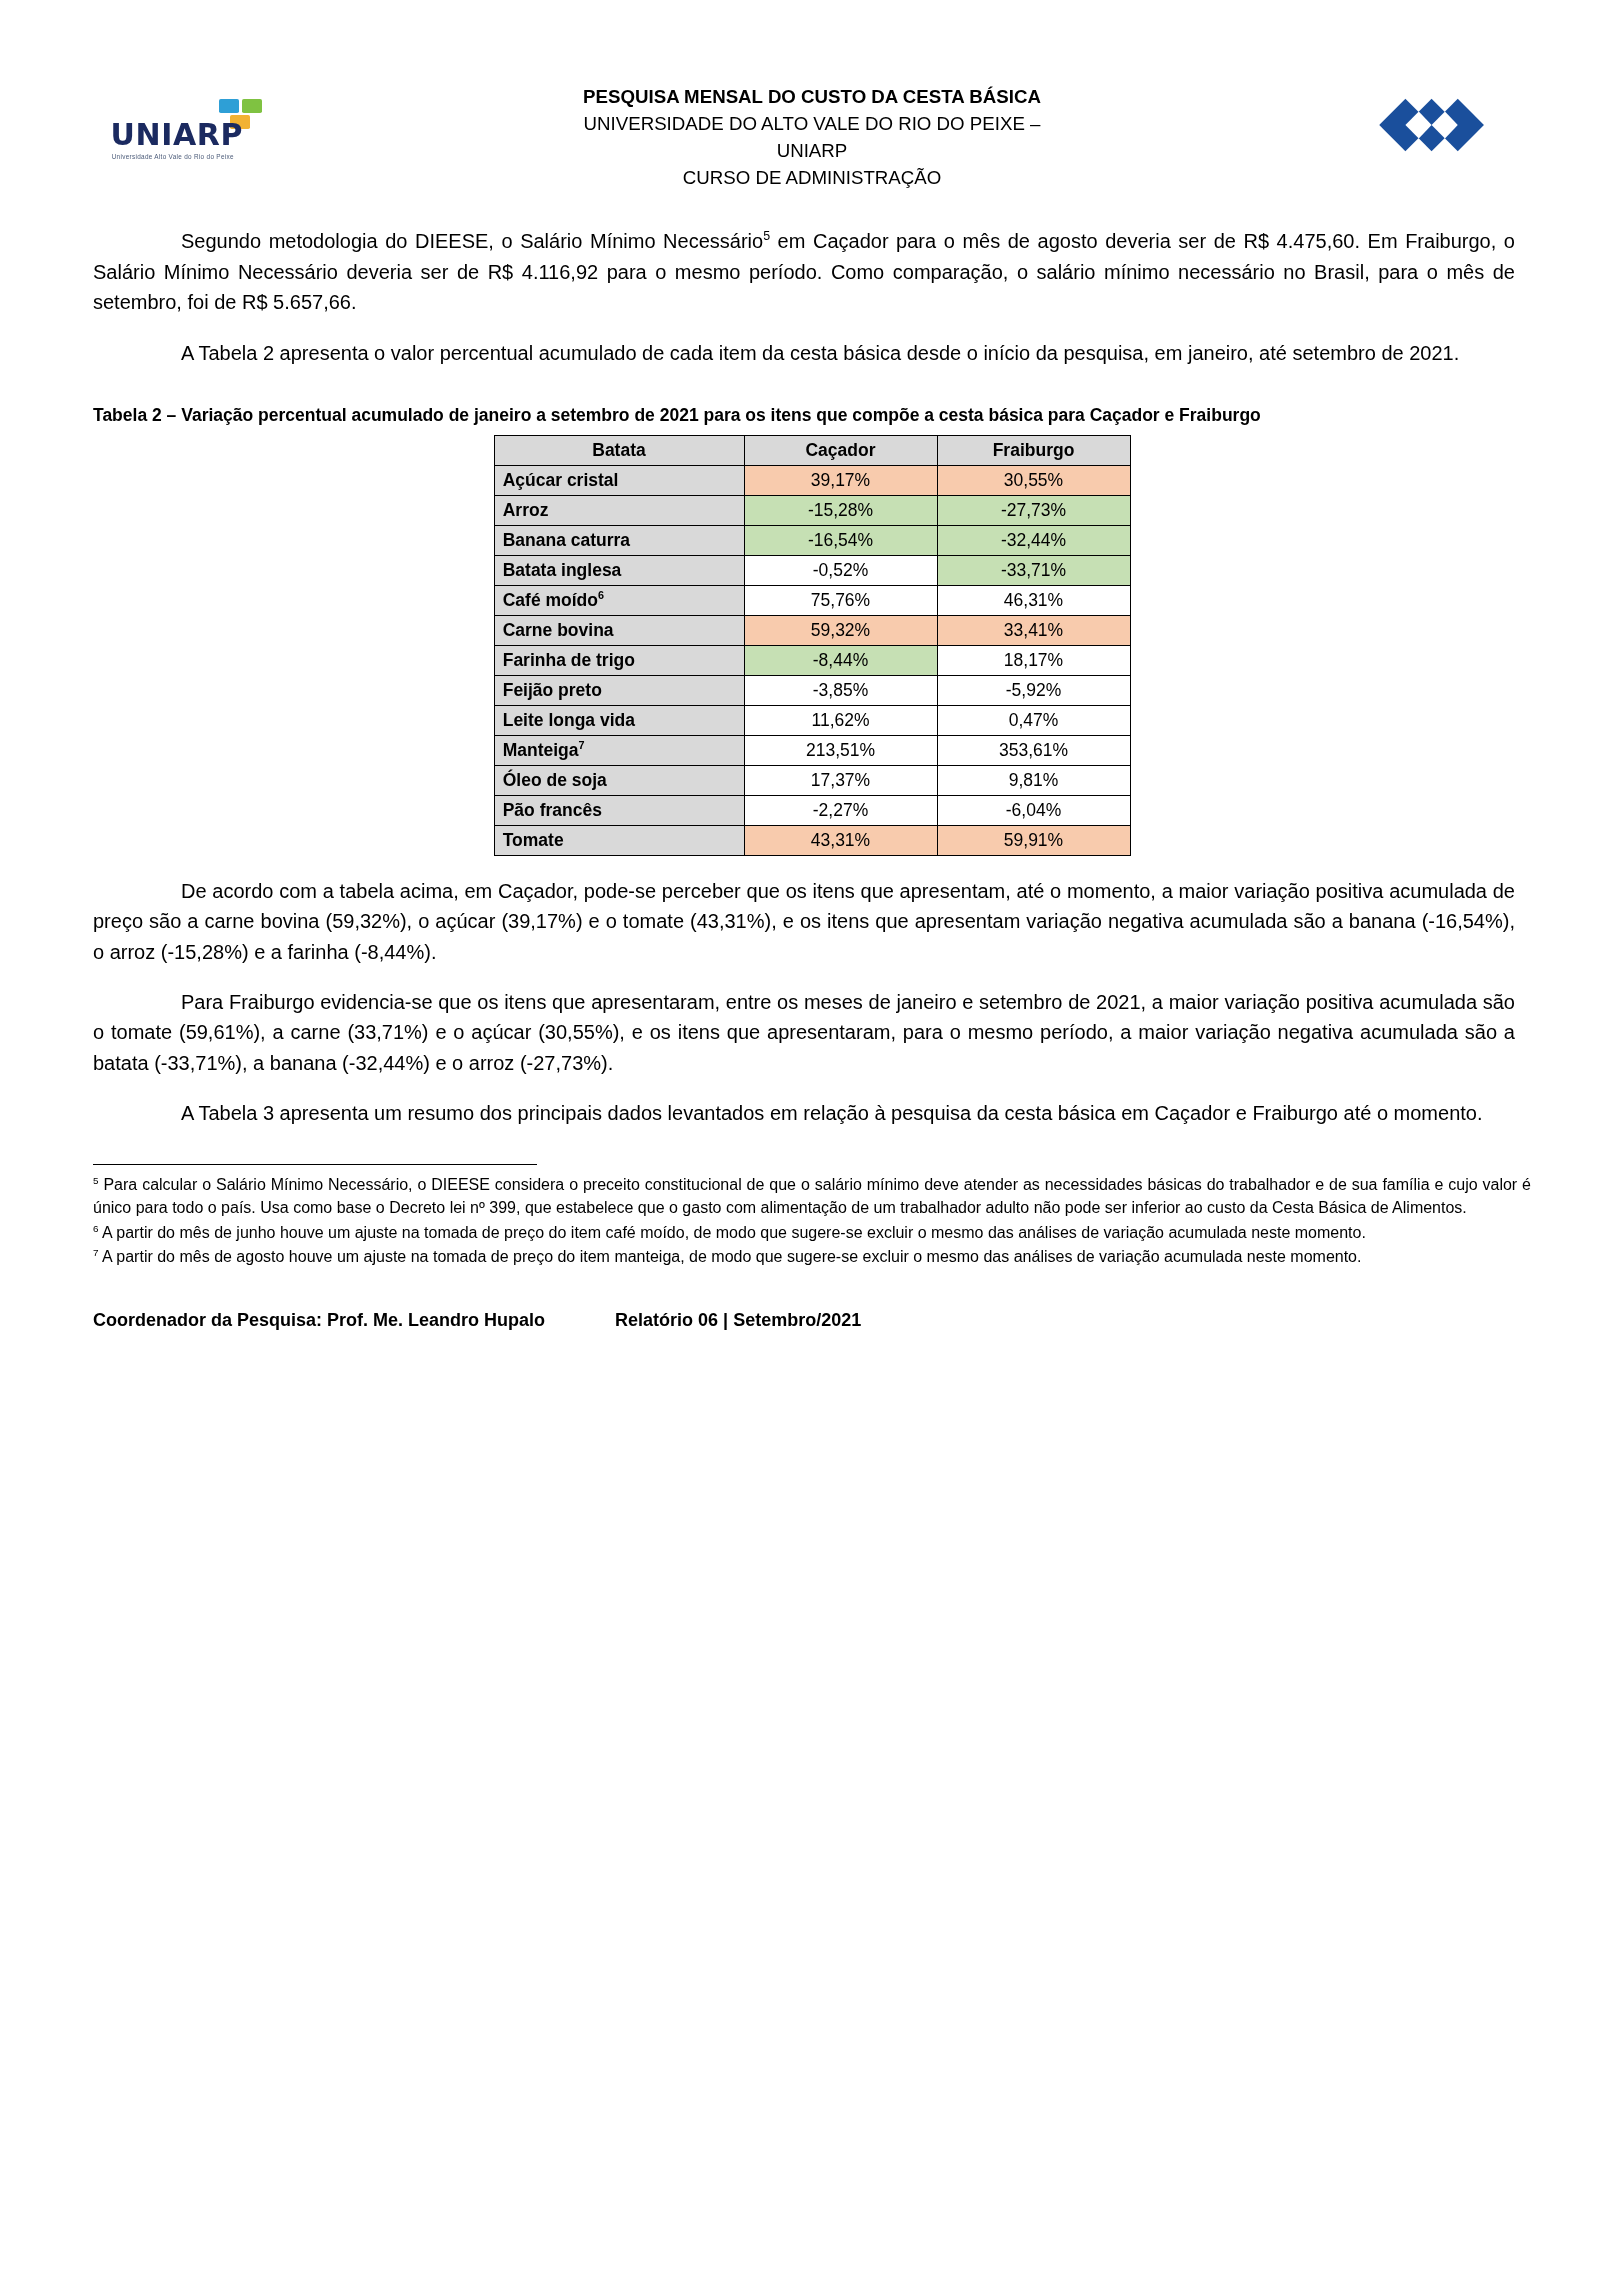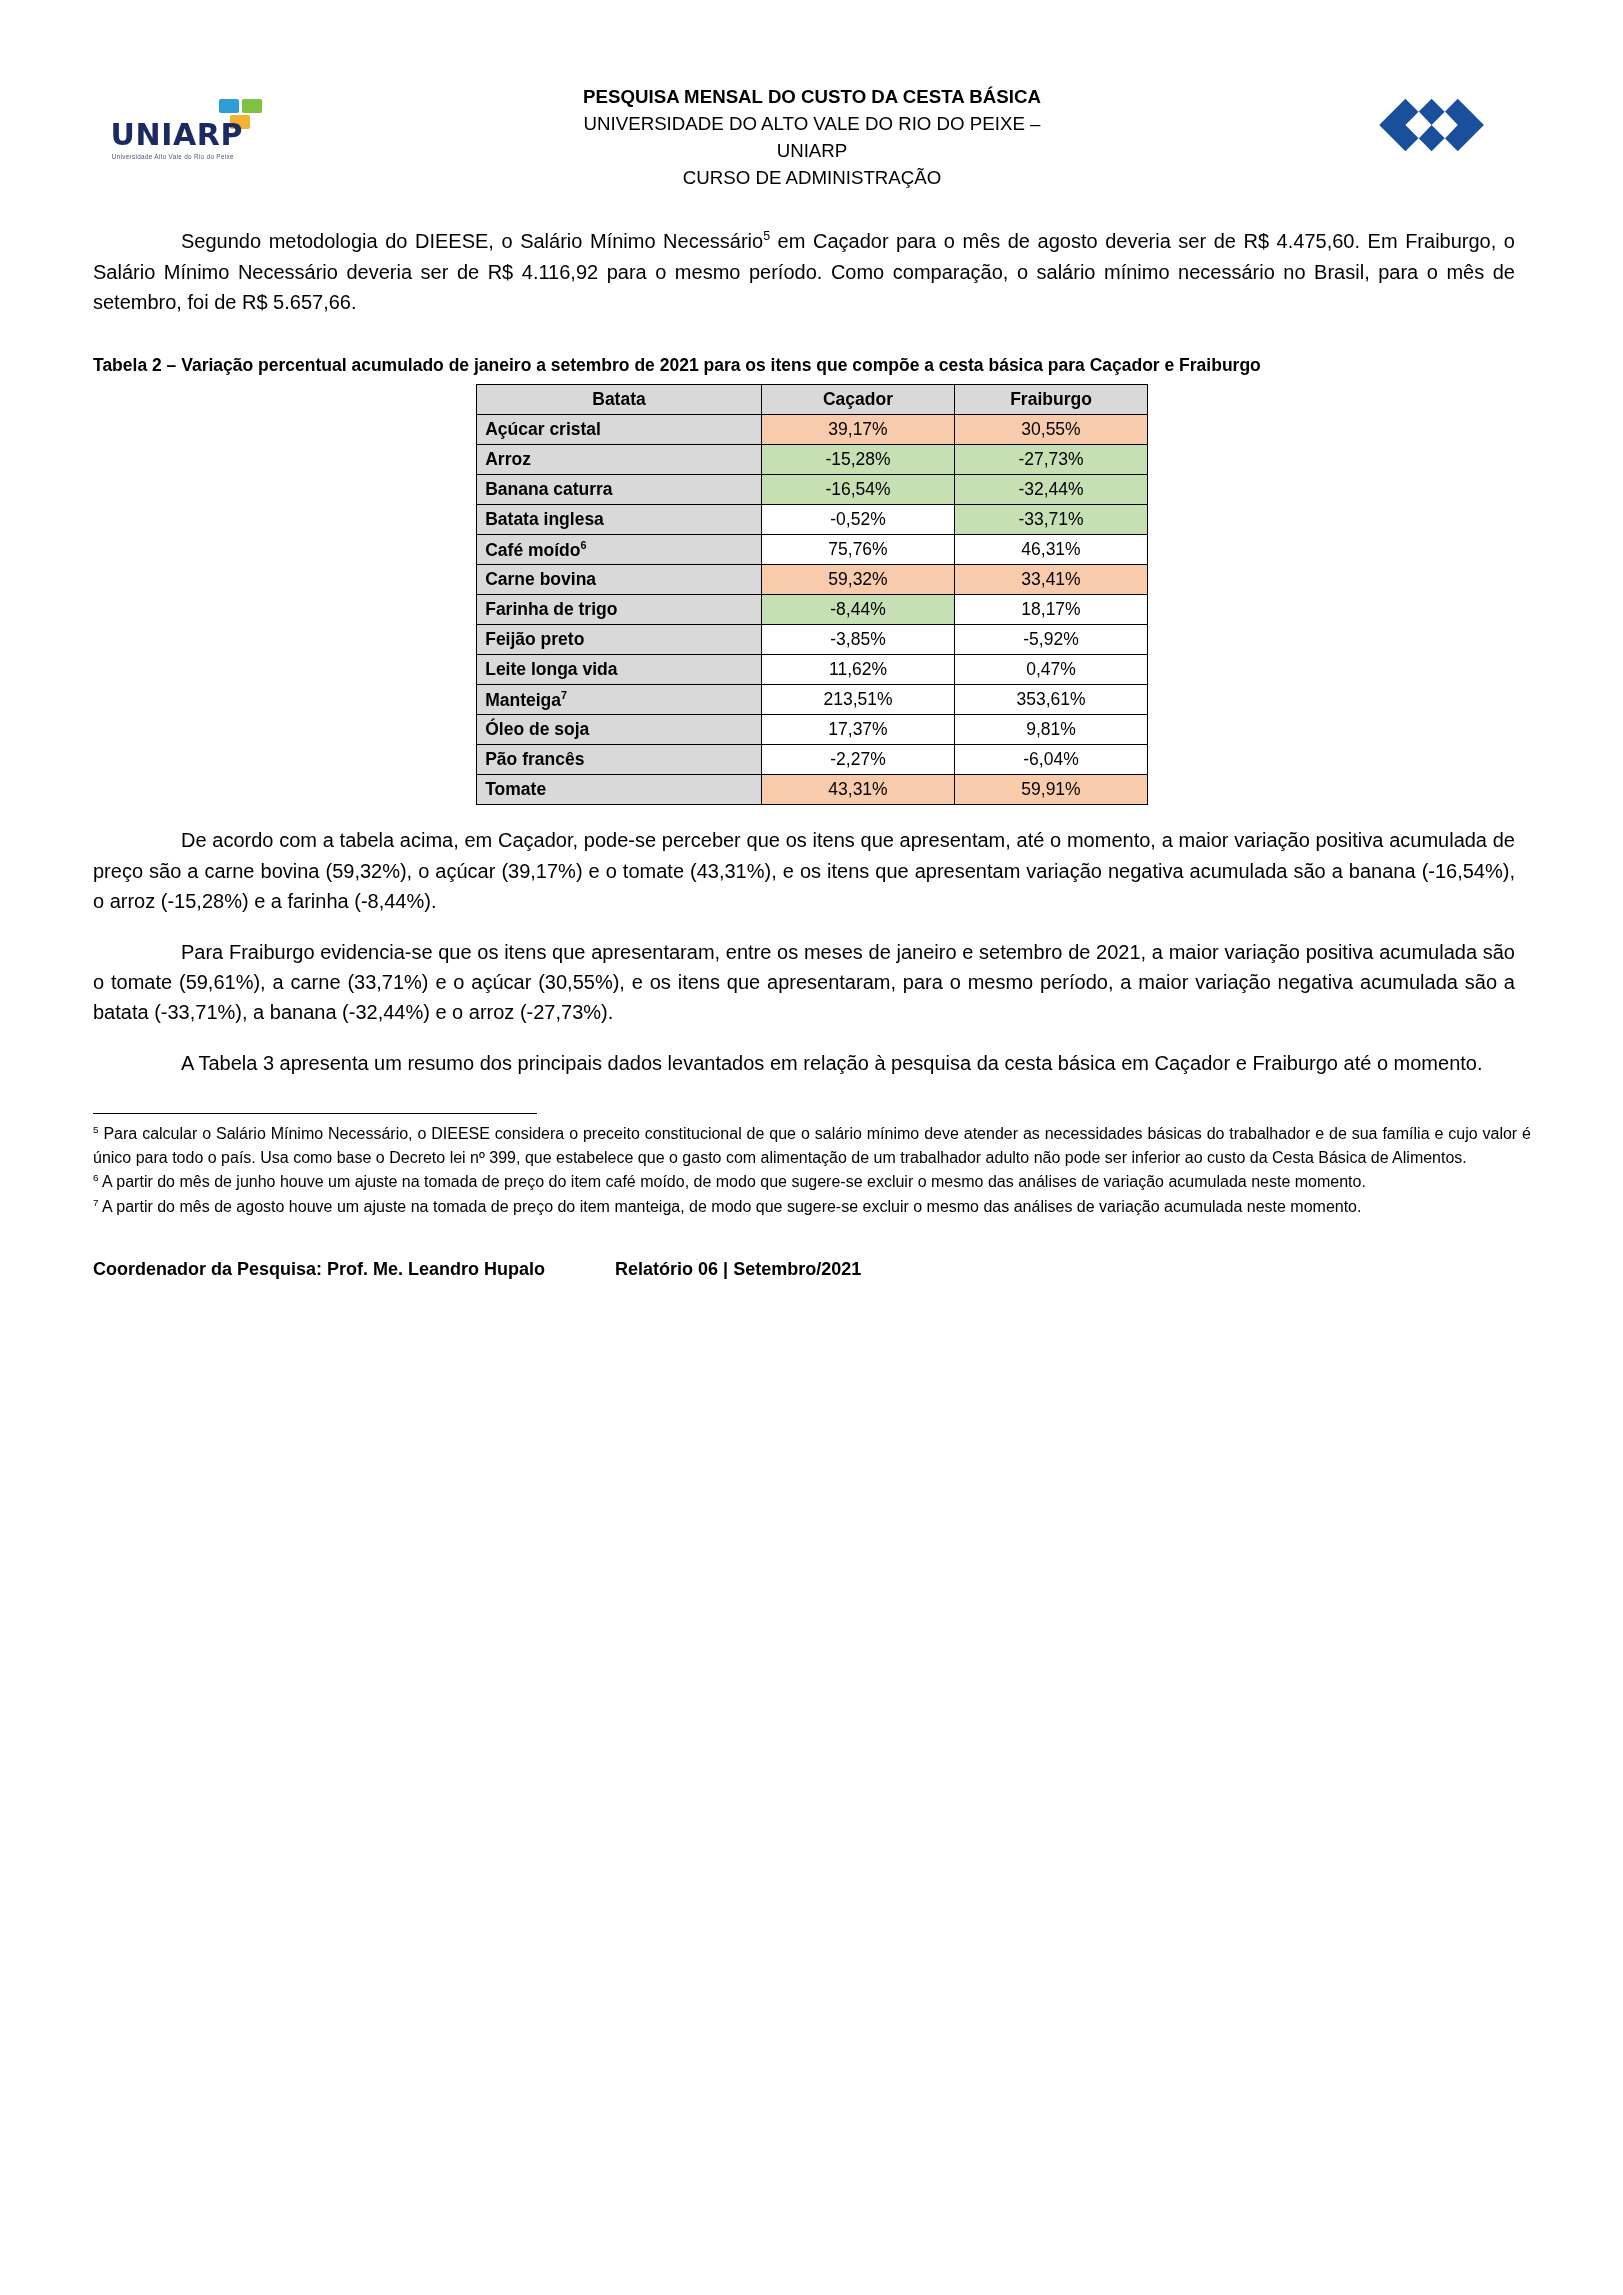--- a/index.html
+++ b/index.html
@@ -142,21 +142,21 @@
     box-sizing: border-box;
   }
   table.data th {
     background: #d9d9d9;
     font-weight: bold;
     text-align: center;
   }
   table.data td.prod {
     font-weight: bold;
     text-align: left;
-    width: 285px;
+    width: 250px;
     background: #d9d9d9;
   }
   table.data td.val {
     text-align: center;
     width: 193px;
   }
   .bg-orange { background: #f8cbad !important; }
   .bg-green  { background: #c6e0b4 !important; margin-left: 16px; }
   .bg-none   { background: #ffffff !important; }
 
@@ -217,20 +217,21 @@
         <polygon points="55,55 100,10 145,55 100,100" fill="#1a4f9c"></polygon>
         <polygon points="100,55 145,10 190,55 145,100" fill="#1a4f9c"></polygon>
         <polygon points="55,55 78,32 100,55 78,78" fill="#ffffff"></polygon>
         <polygon points="100,55 123,32 145,55 123,78" fill="#ffffff"></polygon>
       </svg>
     </div>
   </div>
 
   <p class="para first"><span>Segundo metodologia do DIEESE, o Salário Mínimo Necessário</span><sup>5</sup><span> em Caçador para o mês de agosto deveria ser de R$ 4.475,60. Em Fraiburgo, o Salário Mínimo Necessário deveria ser de R$ 4.116,92 para o mesmo período. Como comparação, o salário mínimo necessário no Brasil, para o mês de setembro, foi de R$ 5.657,66.</span></p>
 
+  <p class="para">A Tabela 2 apresenta o valor percentual acumulado de cada item da cesta básica desde o início da pesquisa, em janeiro, até setembro de 2021.</p>
 
   <div class="table-caption">Tabela 2 – Variação percentual acumulado de janeiro a setembro de 2021 para os itens que compõe a cesta básica para Caçador e Fraiburgo</div>
 
   <div class="tbl-wrap">
     <table class="data">
       <thead>
         <tr>
           <th>Batata</th>
           <th>Caçador</th>
           <th>Fraiburgo</th>

